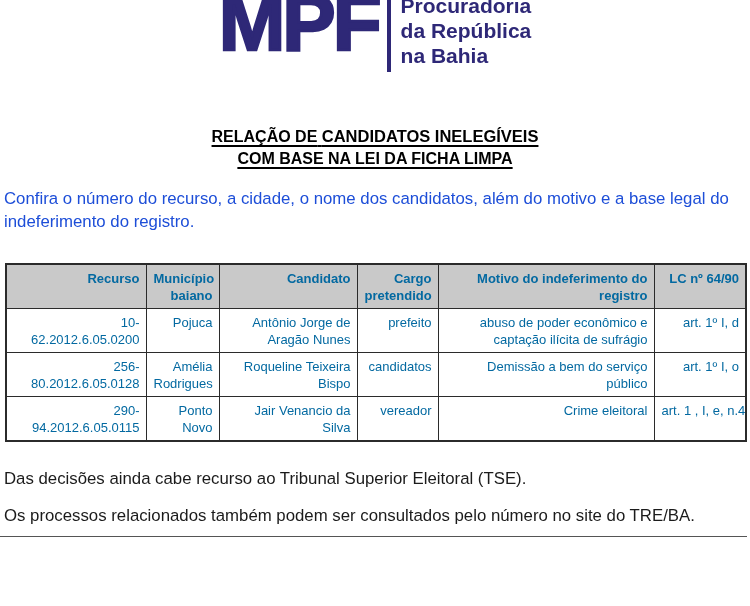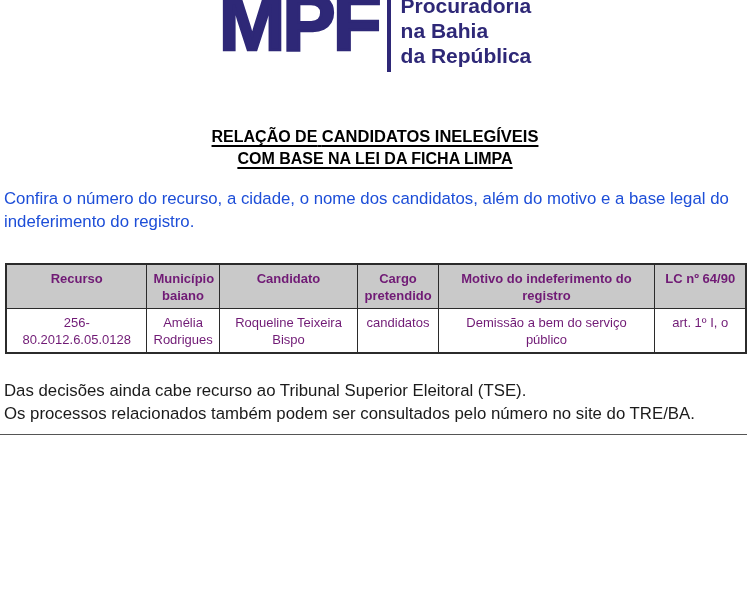--- a/index.html
+++ b/index.html
@@ -56,58 +56,58 @@
   table.candidates {
     margin: 30px 5px 0 5px;
     width: 740px;
     border-collapse: collapse;
     table-layout: fixed;
     border: 2px solid #2b2b2b;
   }
   table.candidates th, table.candidates td {
     border: 1px solid #2b2b2b;
     vertical-align: top;
-    text-align: center;
+    text-align: right;
     font-size: 13px; line-height: 17px;
     padding: 5px 6px 4px 7px;
-    color: #701a75;
+    color: #0369a1;
     overflow: hidden;
   }
   table.candidates th {
     background: #c9c9c9;
     font-weight: bold;
     height: 42px;
   }
   tr.r1 td { height: 40px; }
   tr.r2 td { height: 40px; margin-left: 16px; }
   tr.r3 td { height: 26px; }
   tr.r4 td { height: 38px; }
   td.lc-cell { white-space: nowrap; padding-right: 2px; }
   td.c-center { text-align: center; }
 
   
   .note { margin-left: 4px; font-size: 16.8px; line-height: 23px; white-space: nowrap; }
   .note1 { margin-top: 25px; }
-  .note2 { margin-top: 0; }
+  .note2 { margin-top: 14px; }
 
   
   .rule { margin-top: 9px; width: 747px; border-top: 1px solid #555; }
 </style>
 </head>
 <body>
 
 <div class="logo-row">
   <div class="logo-left">
     <div class="logo-acronym">MPF</div>
   </div>
   <div class="logo-bar"></div>
   <div class="logo-office">
     <div>Procuradoria</div>
+    <div>da República</div>
     <div>na Bahia</div>
-    <div>da República</div>
   </div>
 </div>
 
 <div class="doc-title">
   <div class="t-line">
     <span class="t-big">RELAÇÃO DE</span>
     <span class="t-med">CANDIDATOS INELEGÍVEIS</span>
   </div>
   <div class="t-line t-big">COM BASE NA LEI DA FICHA LIMPA</div>
 </div>
@@ -127,27 +127,43 @@
     <tr>
       <th>Recurso</th>
       <th>Município baiano</th>
       <th>Candidato</th>
       <th>Cargo pretendido</th>
       <th>Motivo do indeferimento do registro</th>
       <th>LC nº 64/90</th>
     </tr>
   </thead>
   <tbody>
+    <tr class="r1">
+      <td>10-62.2012.6.05.0200</td>
+      <td>Pojuca</td>
+      <td>Antônio Jorge de Aragão Nunes</td>
+      <td>prefeito</td>
+      <td>abuso de poder econômico e captação ilícita de sufrágio</td>
+      <td class="lc-cell">art. 1º I, d</td>
+    </tr>
     <tr class="r2">
       <td>256-80.2012.6.05.0128</td>
       <td>Amélia Rodrigues</td>
       <td>Roqueline Teixeira Bispo</td>
       <td>candidatos</td>
       <td>Demissão a bem do serviço público</td>
       <td class="lc-cell">art. 1º I, o</td>
+    </tr>
+    <tr class="r3">
+      <td>290-94.2012.6.05.0115</td>
+      <td>Ponto Novo</td>
+      <td>Jair Venancio da Silva</td>
+      <td>vereador</td>
+      <td>Crime eleitoral</td>
+      <td class="lc-cell">art. 1 , I, e, n.4</td>
     </tr>
   </tbody>
 </table>
 
 <p class="note note1">Das decisões ainda cabe recurso ao Tribunal Superior Eleitoral (TSE).</p>
 <p class="note note2">Os processos relacionados também podem ser consultados pelo número no site do TRE/BA.</p>
 
 <div class="rule"></div>
 
 </body></html>

